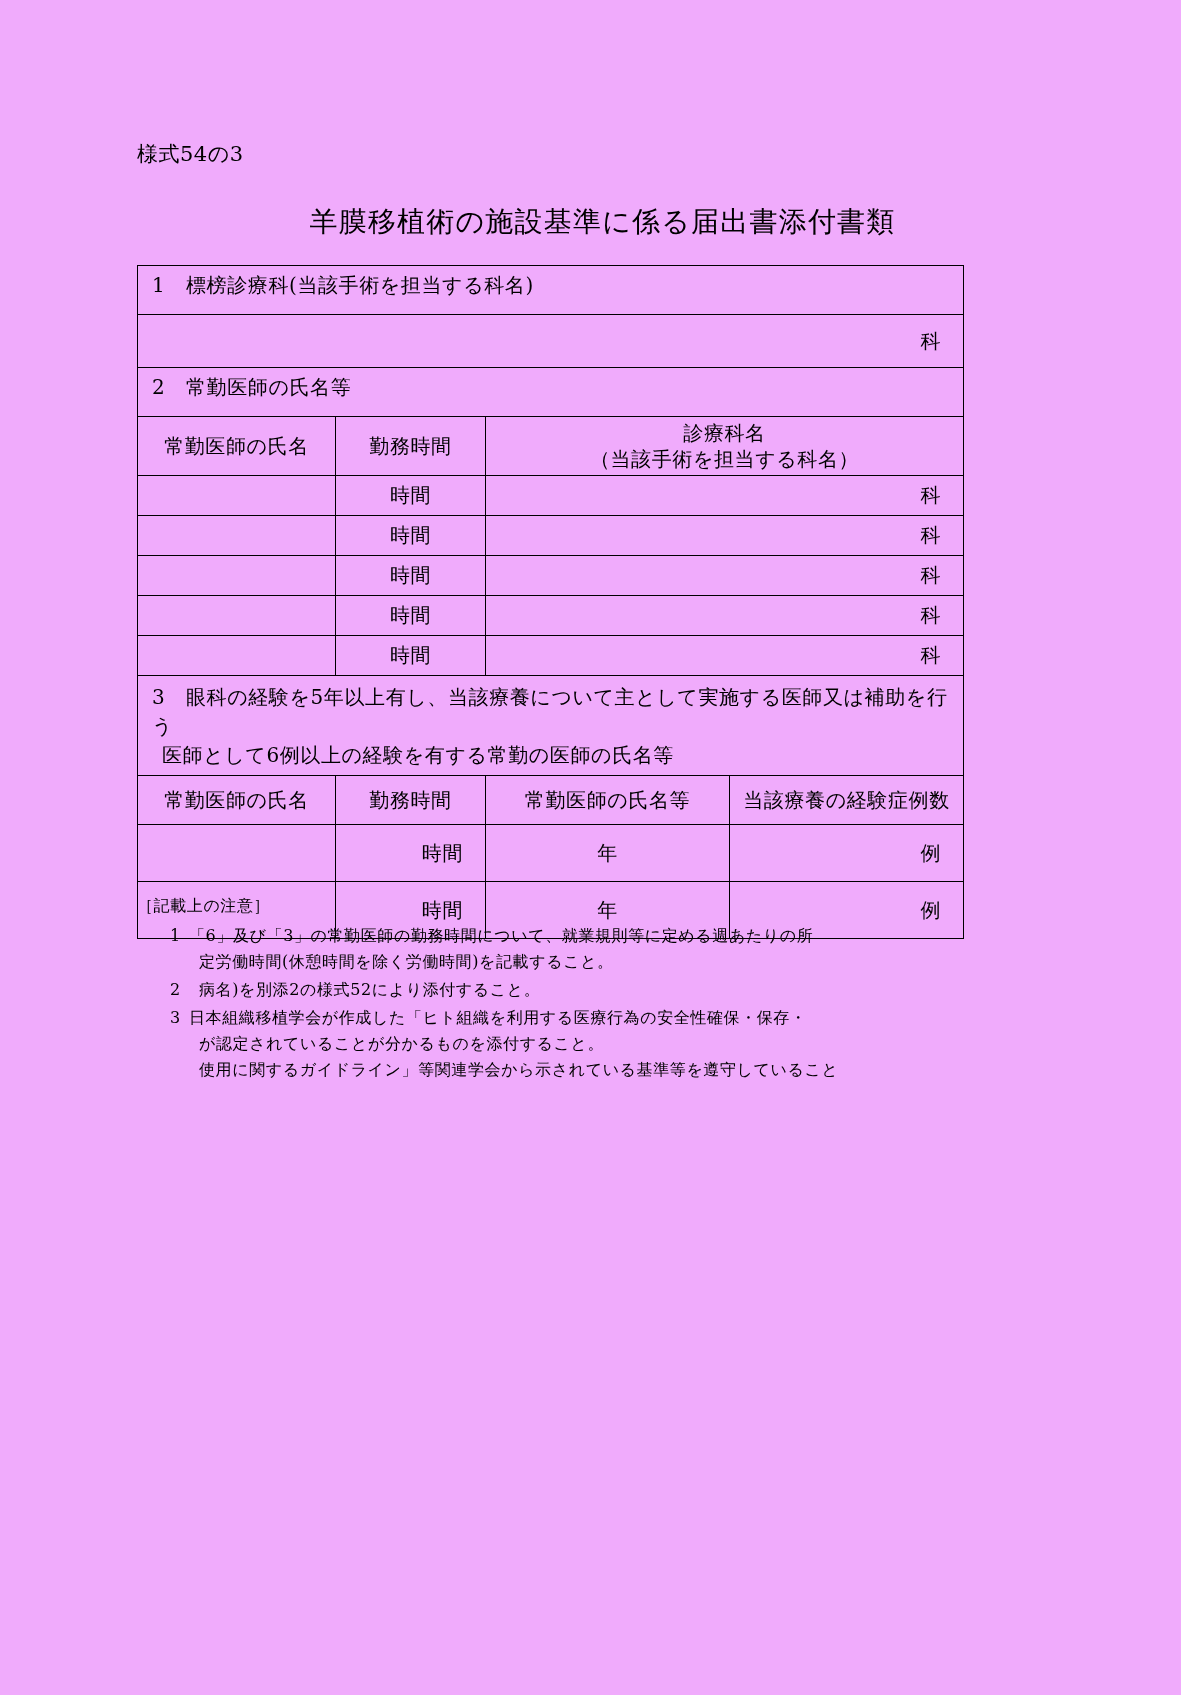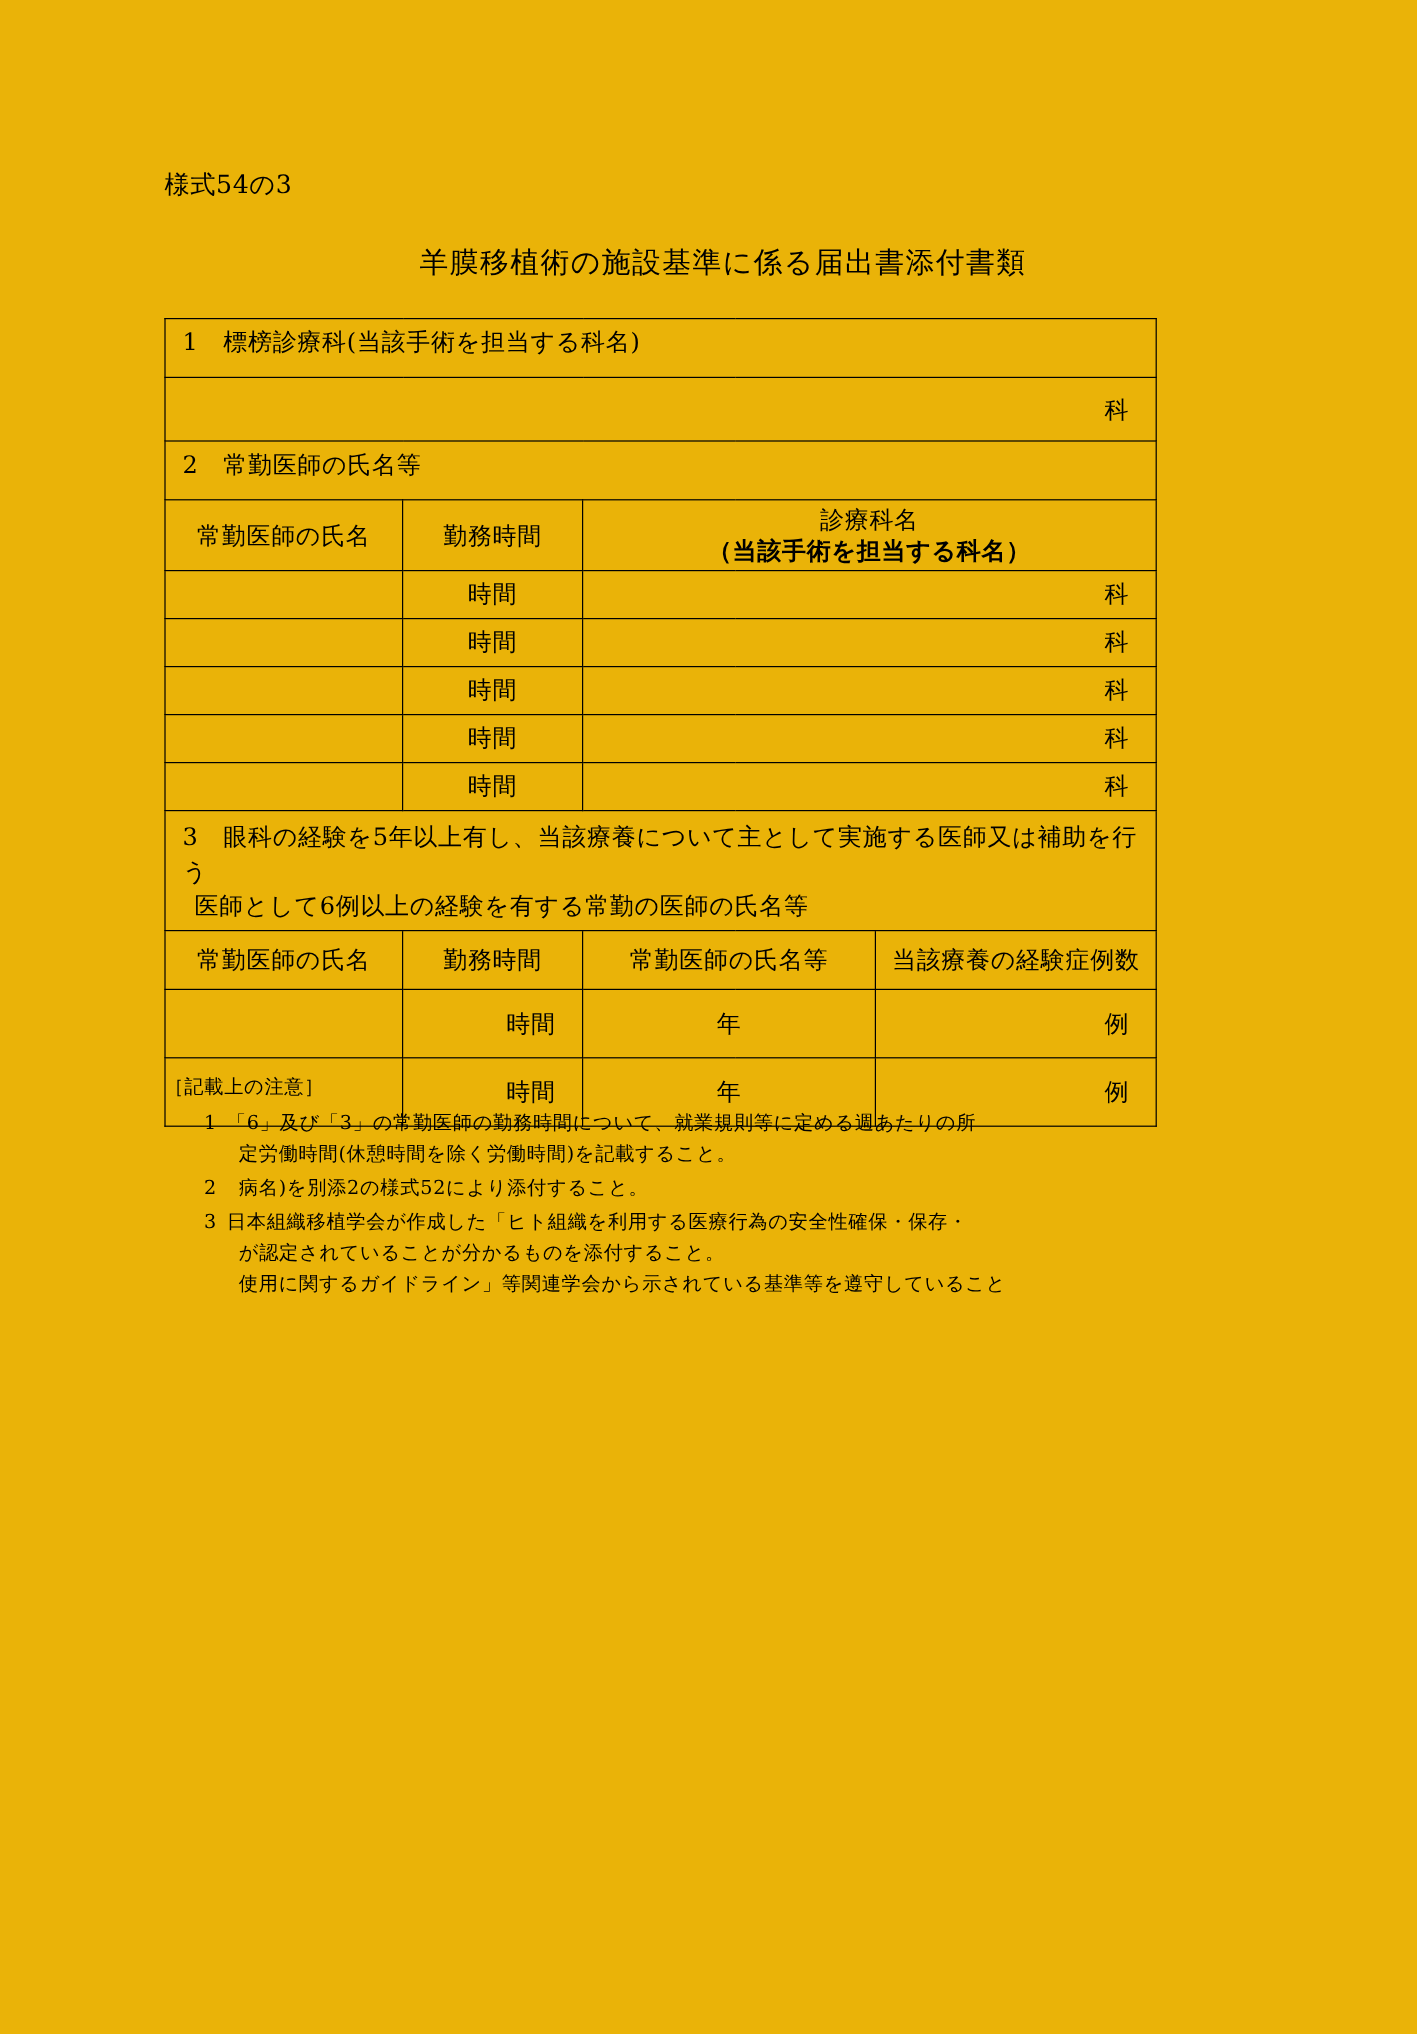--- a/index.html
+++ b/index.html
@@ -8,21 +8,21 @@
     background: #ffffff;
   }
   body {
     font-family: "DejaVu Serif", "Liberation Serif", serif;
     color: #000000;
   }
   .page {
     position: relative;
     width: 1181px;
     height: 1695px;
-    background: #eab308;
+    background: #f0abfc;
     box-sizing: border-box;
     overflow: hidden;
   }
 
   
   .form-no {
     position: absolute;
     left: 137px;
     top: 140px;
     font-size: 21px;
@@ -30,21 +30,21 @@
     white-space: nowrap;
   }
 
   
   .doc-title {
     position: absolute;
     left: 0;
     top: 203px;
     width: 1181px;
     text-align: center;
-    font-size: 24px;
+    font-size: 28px;
     letter-spacing: 1.2px;
     white-space: nowrap;
     padding-left: 24px;
     box-sizing: border-box;
   }
 
   
   .form-table {
     position: absolute;
     left: 137px;
@@ -90,21 +90,20 @@
     text-align: center;
     height: 39px;
   }
   .col-head {
     text-align: center;
     height: 58px;
     line-height: 1.3;
   }
   .col-head .sub {
     display: block;
-    font-weight: bold;
   }
   .cell-blank {
     height: 39px;
   }
   .cell-right {
     text-align: right;
     padding-right: 22px !important;
     height: 39px;
   }
   .row-tall td {

